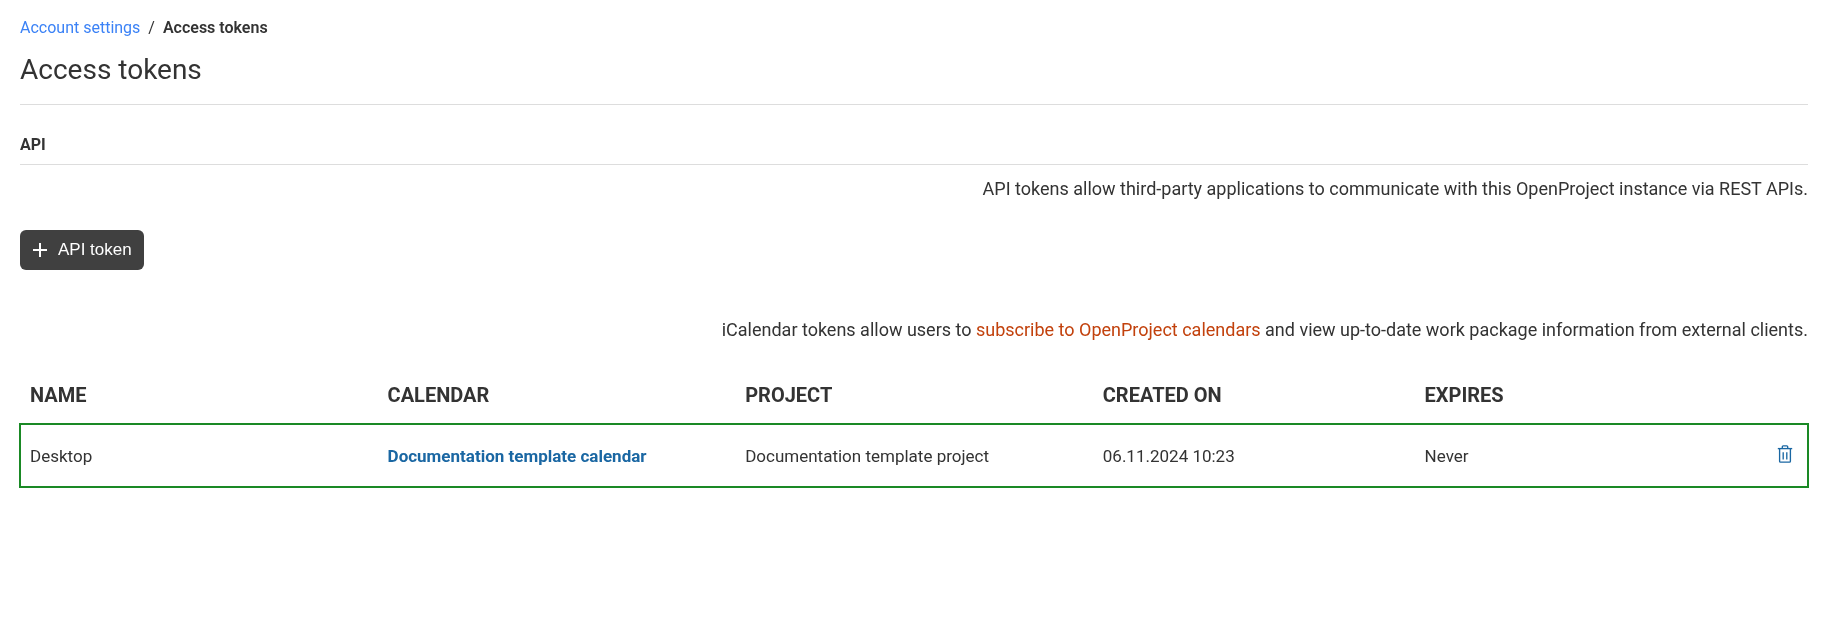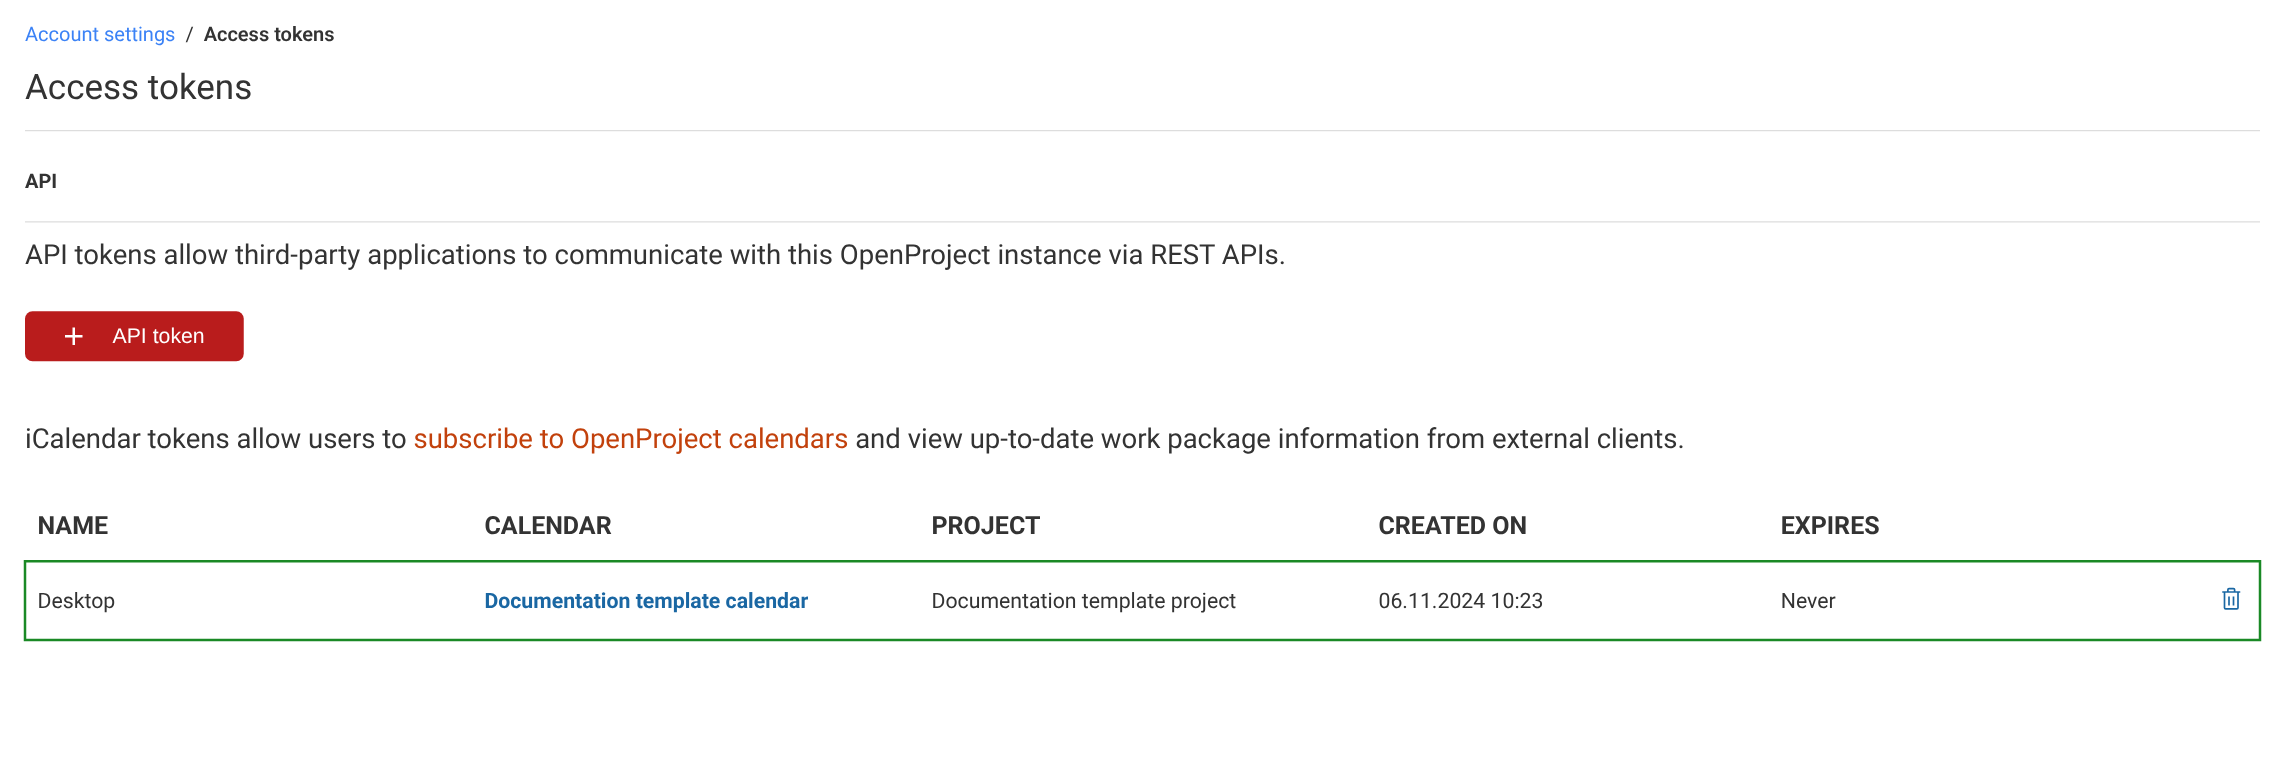--- a/index.html
+++ b/index.html
@@ -40,44 +40,44 @@
       border: none;
       border-top: 1px solid #ddd;
       margin-bottom: 30px;
     }
     .section-heading {
       font-size: 16px;
       font-weight: 700;
       color: #333;
       margin-bottom: 10px;
       border-bottom: 1px solid #ddd;
-      padding-bottom: 23px;
+      padding-bottom: 10px;
     }
     .section-desc {
-      font-size: 22px;
+      font-size: 18px;
       color: #333;
       margin-bottom: 28px;
       line-height: 1.5;
+      text-align: right;
     }
     .section-desc a {
       color: #c2410c;
       text-decoration: none;
     }
     .btn-primary {
       display: inline-flex;
       align-items: center;
-      background: #b91c1c;
+      background: #404040;
       color: #fff;
       border: none;
       border-radius: 6px;
-      padding: 10px 31px;
+      padding: 10px 12px;
       font-size: 17px;
       cursor: pointer;
       margin-bottom: 36px;
-      gap: 13px;
     }
     .btn-primary .plus-icon {
       margin-right: 10px;
       display: inline-flex;
     }
     .btn-primary svg {
       width: 16px;
       height: 16px;
       stroke: #fff;
       stroke-width: 2;

